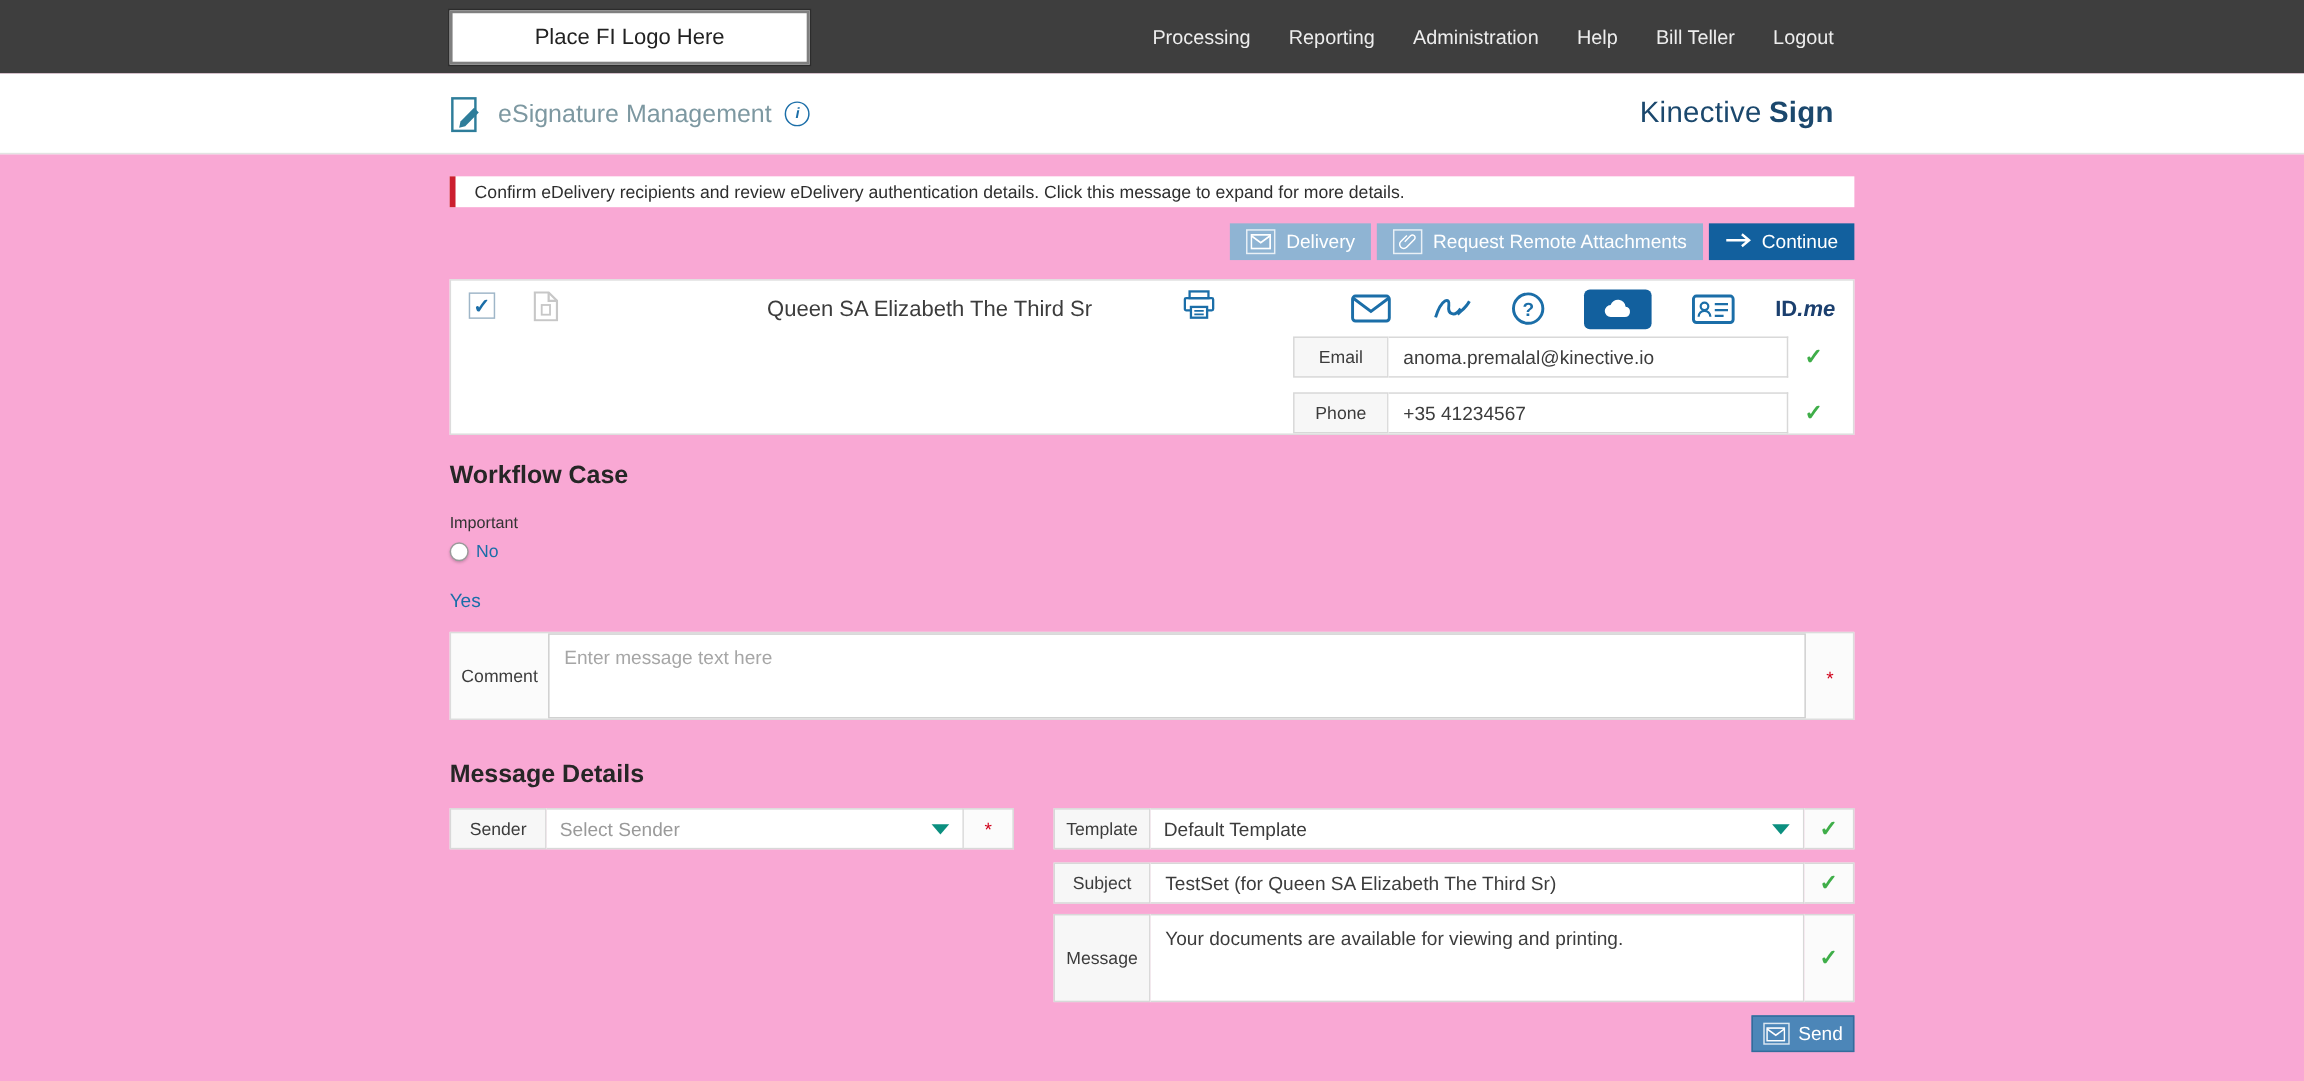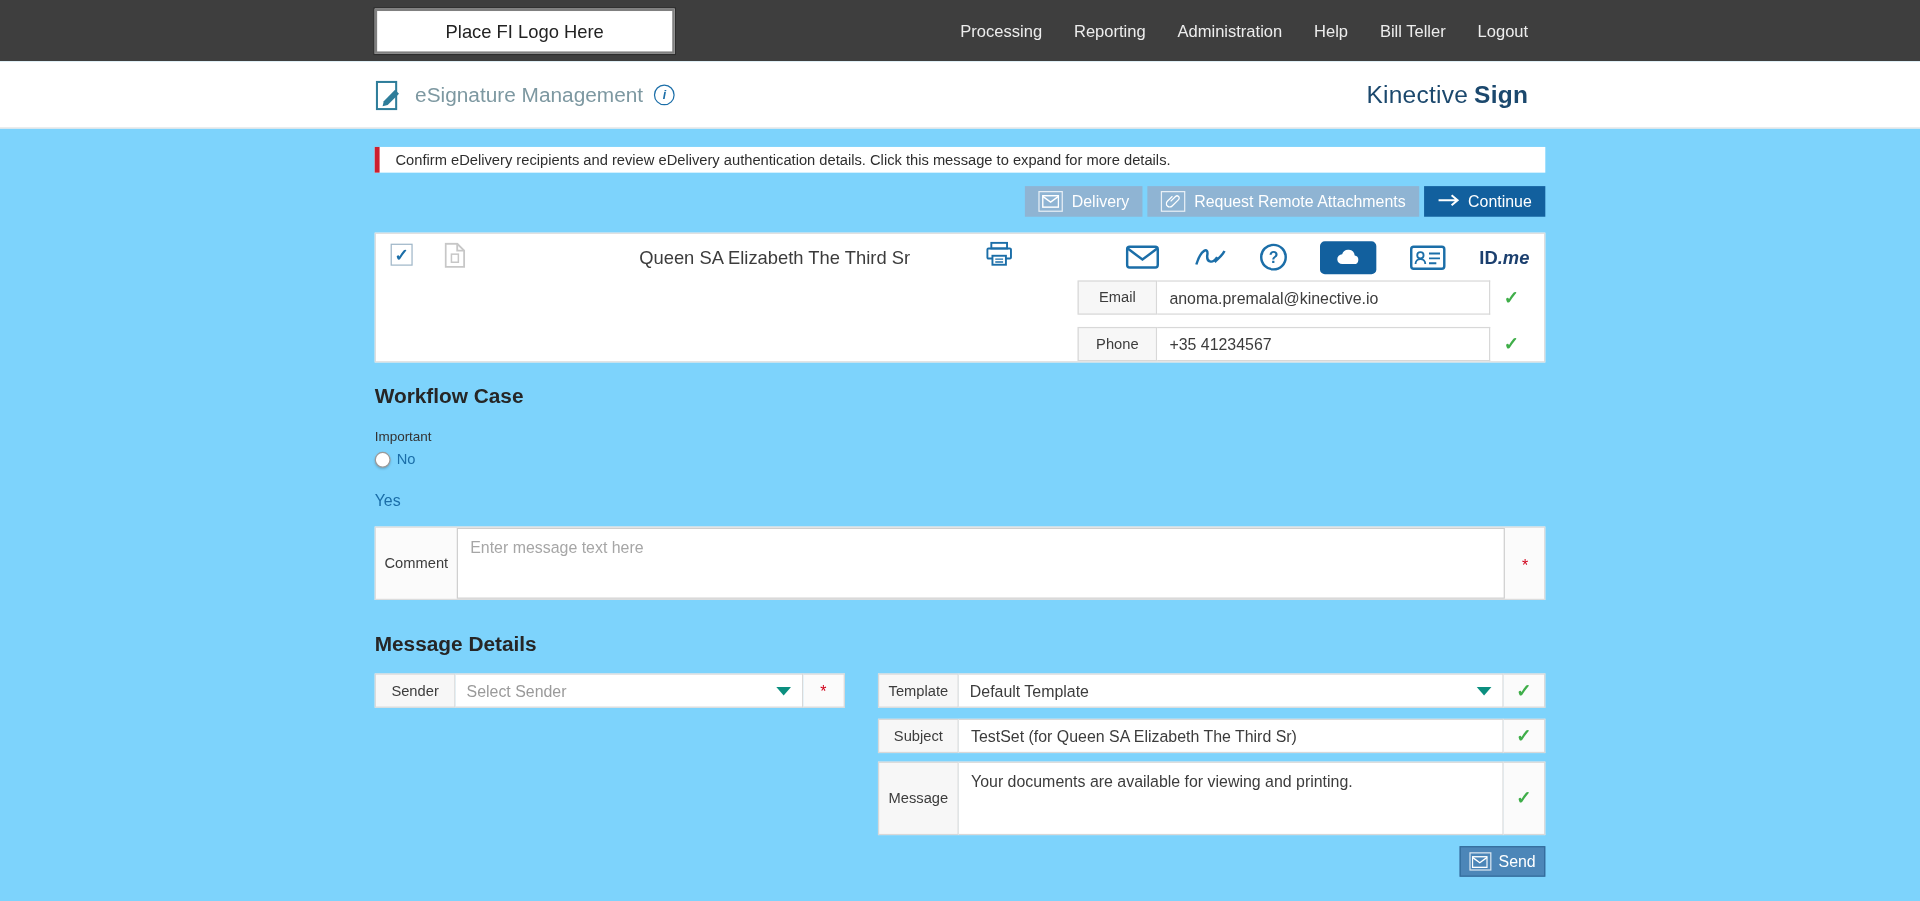--- a/index.html
+++ b/index.html
@@ -1,17 +1,17 @@
 <!DOCTYPE html>
 <html><head>
 <meta charset="utf-8">
 <style>
   *{margin:0;padding:0;box-sizing:border-box;}
   html,body{background:#ececec;}
-  .viewport{position:relative;width:1920px;height:901px;overflow:hidden;background:#7dd3fc;}
+  .viewport{position:relative;width:1920px;height:901px;overflow:hidden;background:#f9a8d4;}
   .scale{position:absolute;top:0;left:0;width:1568px;height:736px;transform:scale(1.22449);transform-origin:top left;font-family:"Liberation Sans",sans-serif;}
 
   
   .topbar{position:absolute;left:0;top:0;width:1568px;height:50px;background:#3e3e3e;}
   .logo-box{position:absolute;left:306px;top:7px;width:245px;height:37px;background:#fff;border:2px solid #7f7f7f;box-shadow:0 0 0 1px #2c2c2c;display:flex;align-items:center;justify-content:center;font-size:15px;color:#222;}
   .topnav{position:absolute;right:320px;top:0;height:50px;display:flex;align-items:center;gap:26px;}
   .navitem{color:#ededed;font-size:13.5px;cursor:pointer;white-space:nowrap;}
 
   
   .header{position:absolute;left:0;top:50px;width:1568px;height:55px;background:#fff;border-bottom:1px solid #e3e3e3;}

